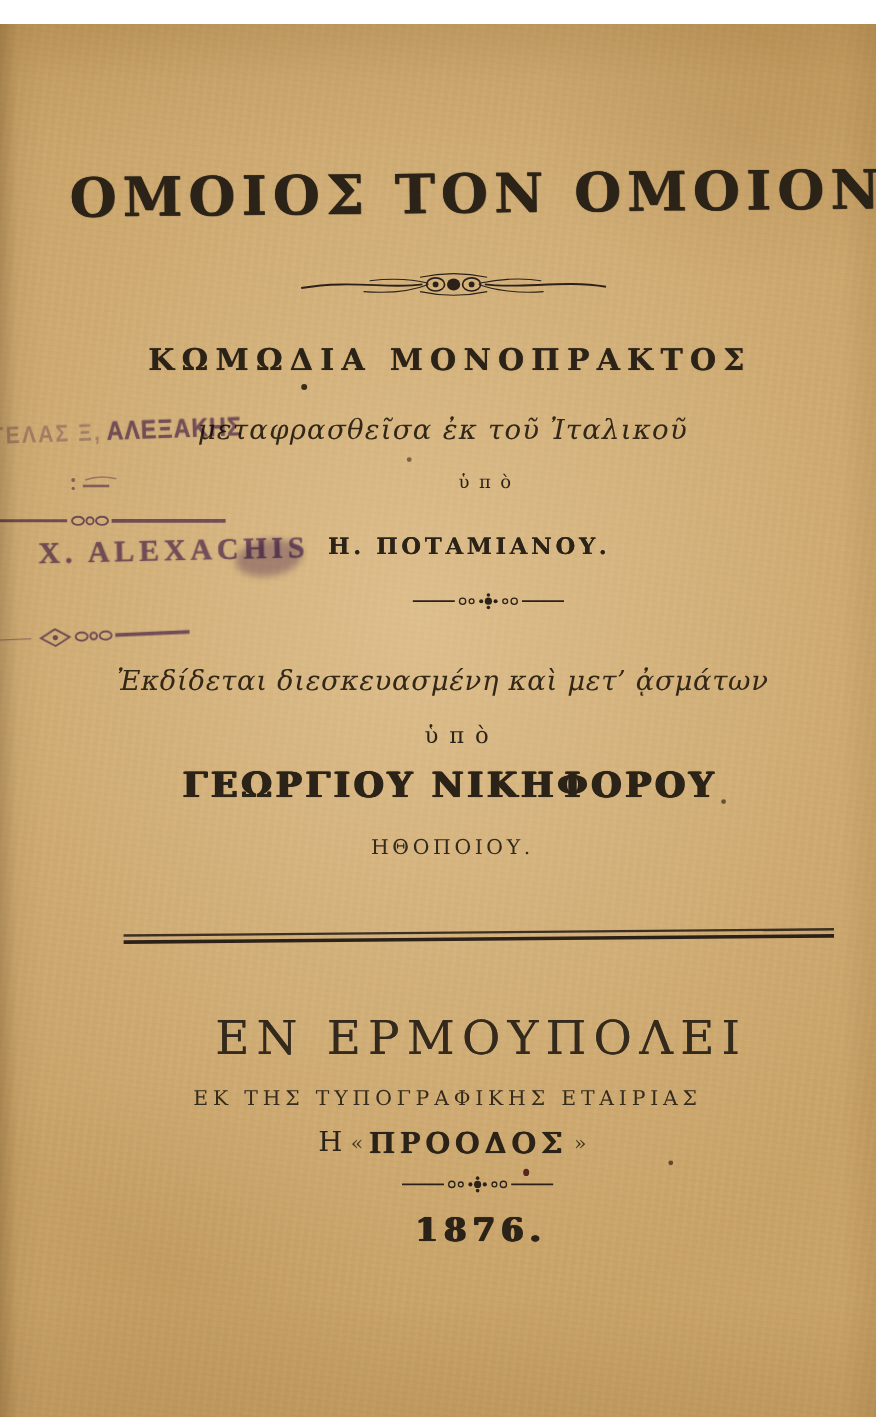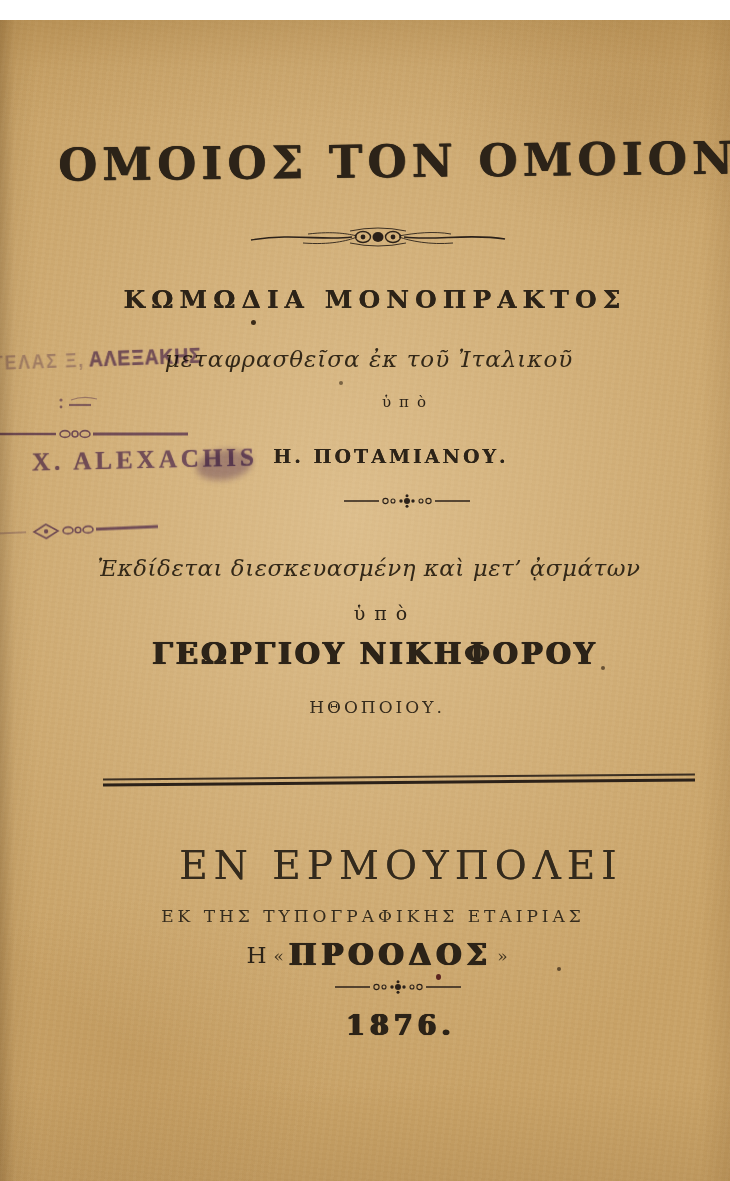--- a/index.html
+++ b/index.html
@@ -51,21 +51,21 @@
   .city{
     top:826px;font-size:39px;font-weight:400;letter-spacing:6px;
     transform:translateX(36px);color:#332a1d;
     text-shadow:0 0 0.5px rgba(45,35,20,0.7);
   }
   .press{top:888px;font-size:17px;letter-spacing:4px;transform:translateX(8px);color:#342b1d;}
   .pressname{top:921px;transform:translateX(12px);}
   .pn-article{font-size:23px;letter-spacing:2px;vertical-align:2px;}
   .pn-q{font-size:17px;color:#40331f;vertical-align:3px;}
   .pn-name{
-    font-size:29px;font-weight:700;letter-spacing:5px;
+    font-size:24px;font-weight:400;letter-spacing:5px;
     text-shadow:1px 0 0 currentColor, -1px 0 0 currentColor, 0 0 0.7px rgba(30,22,10,0.95);
   }
   .year{
     top:992px;font-size:27px;font-weight:700;letter-spacing:5px;
     transform:translateX(36px);
     text-shadow:0.9px 0 0 currentColor, -0.9px 0 0 currentColor, 0 0 0.7px rgba(30,22,10,0.9);
   }
   .ornament{position:absolute;}
   .flourish{top:202px;left:248px;}
   .divider-sm1{top:473px;left:342px;}

